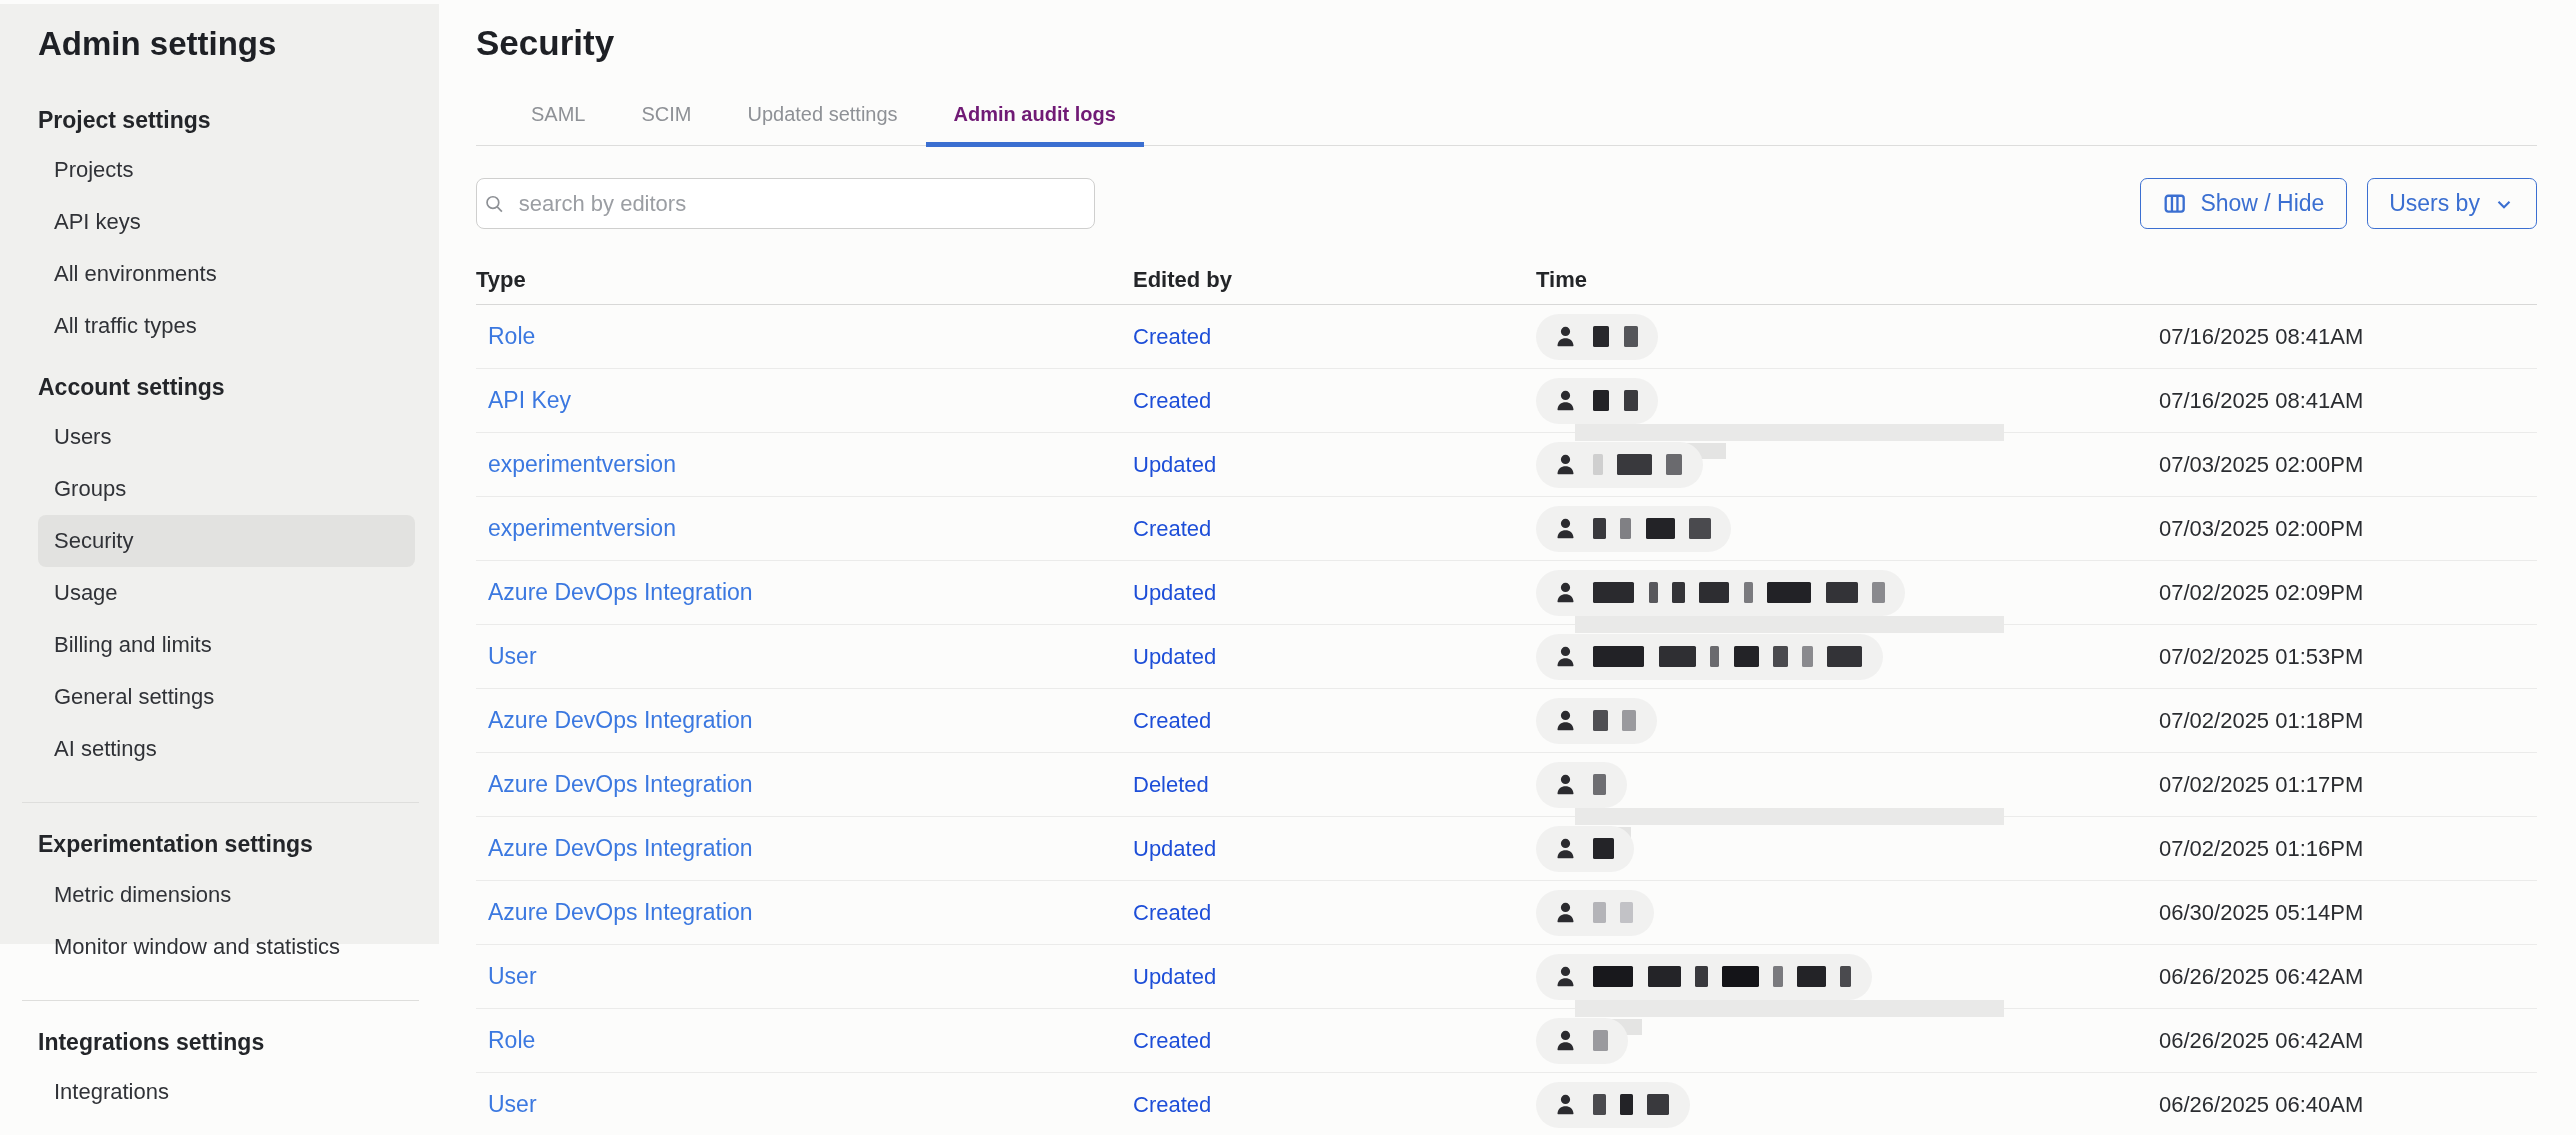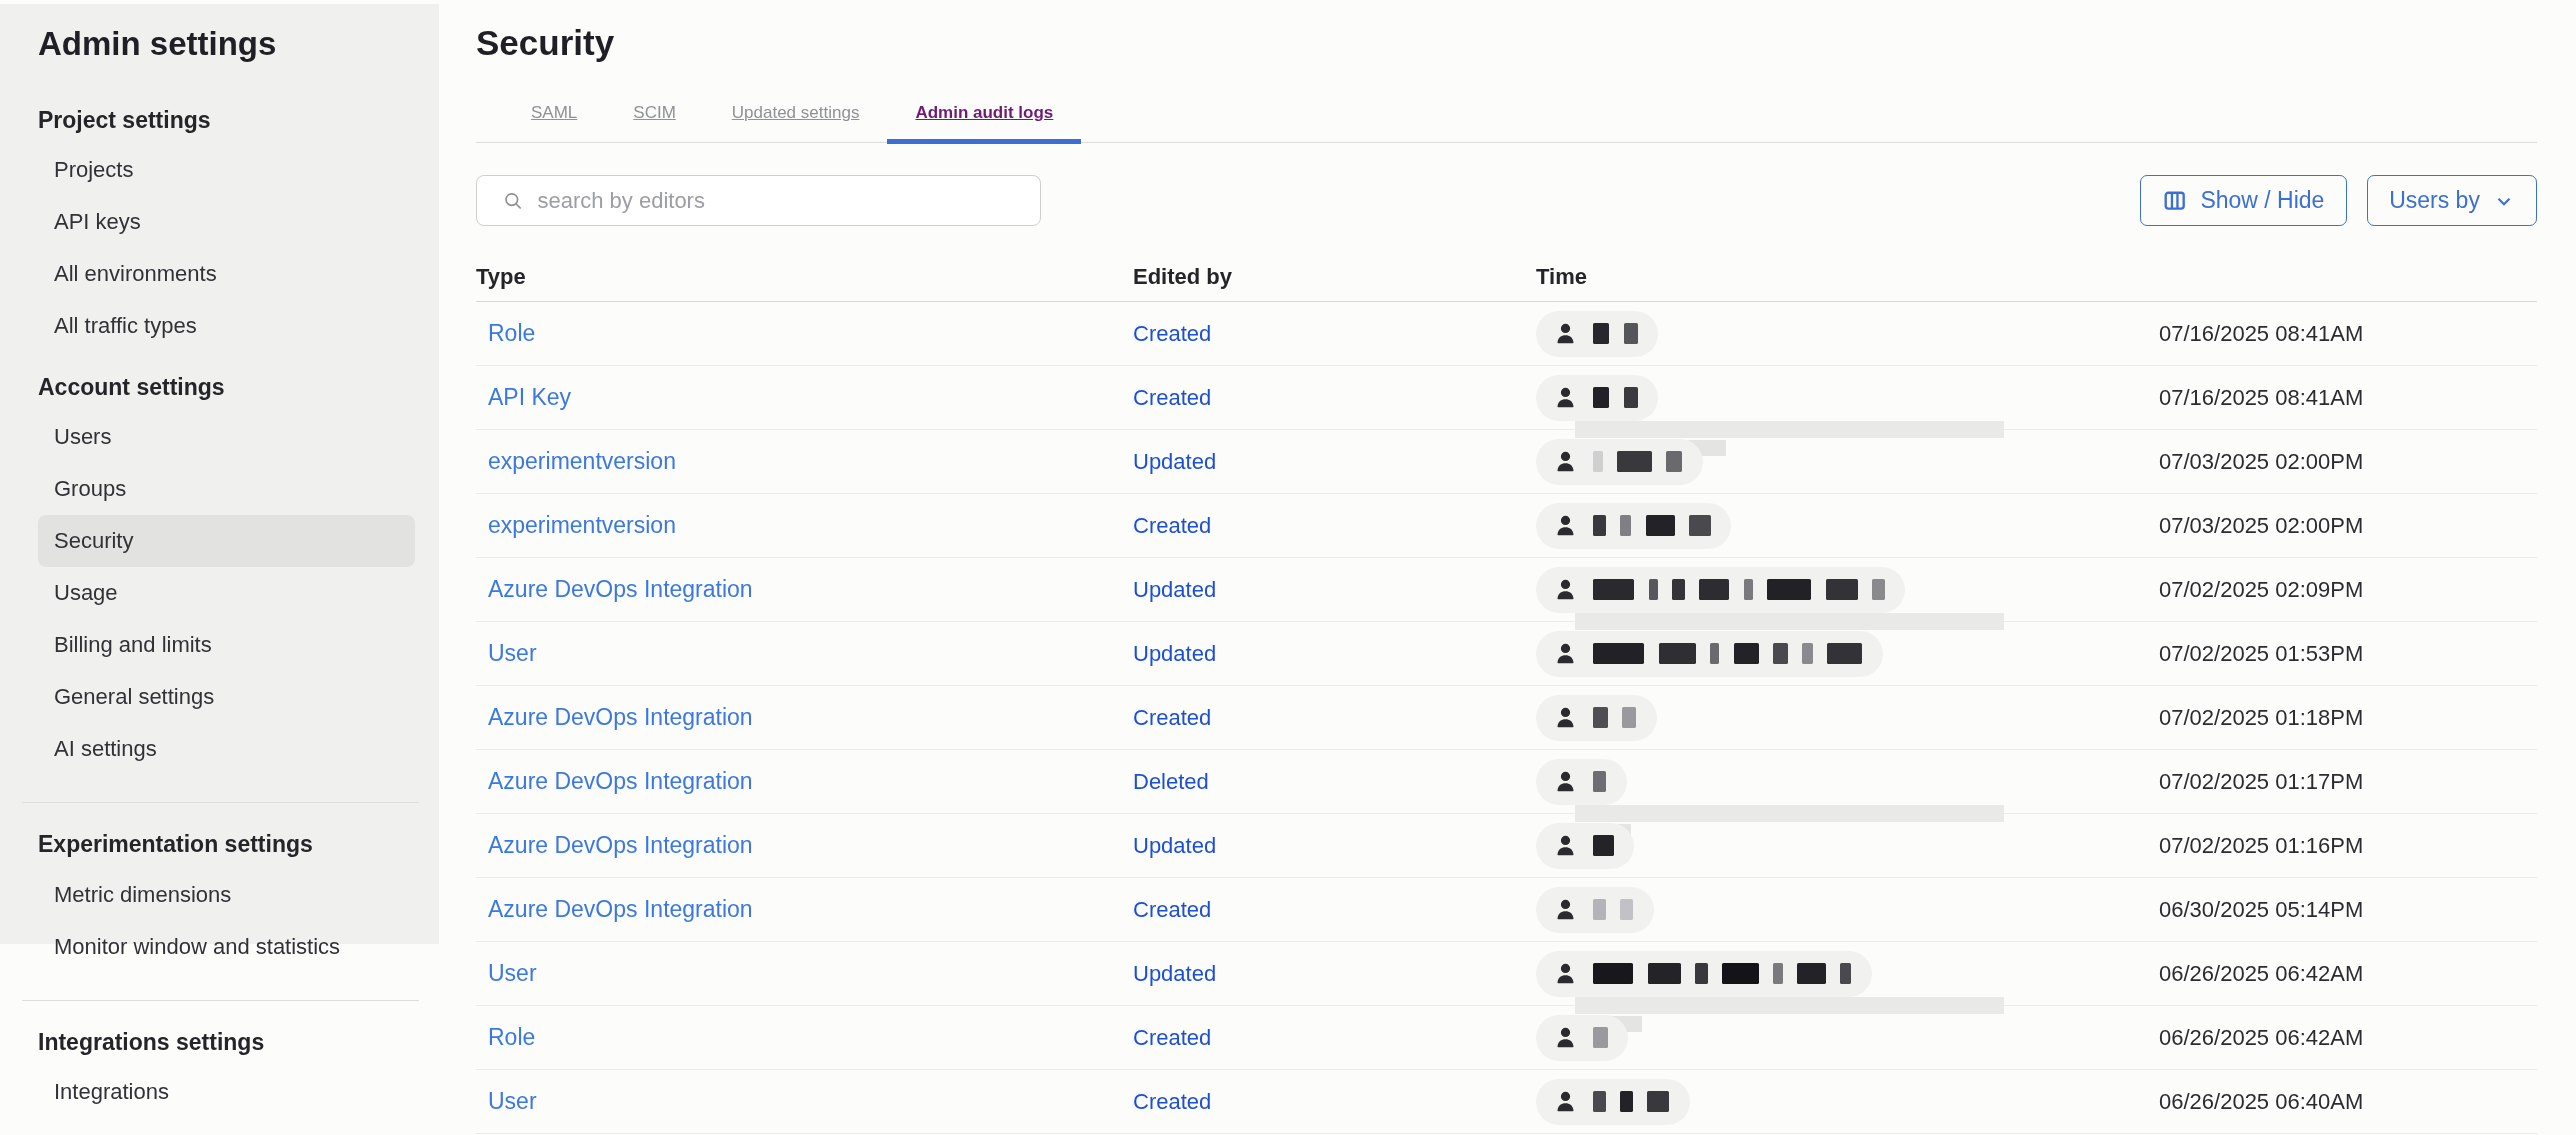--- a/index.html
+++ b/index.html
@@ -32,31 +32,31 @@
     white-space:nowrap;overflow:hidden;
   }
   .sb-item.selected{background:var(--selected-bg);}
   .sb-divider{border-top:1.6px solid #dededc;margin:27px 20px 27px -16px;}
 
   
   .main{margin-left:439px;padding:24px 39px 0 37px;}
   .page-title{font-size:35px;font-weight:700;color:#1e2025;margin:0;line-height:38px;}
 
   .tabs{display:flex;margin-top:41px;border-bottom:1.6px solid #dddddc;padding-left:27px;}
-  .tab{font-size:17px;color:#8e9196;padding:0 28px 19px;cursor:pointer;white-space:nowrap;text-decoration:underline;}
+  .tab{font-size:20px;color:#8e9196;padding:0 28px 19px;cursor:pointer;white-space:nowrap;}
   .tab.active{
     color:#701a75;font-weight:700;
     border-bottom:5.6px solid var(--accent);
     padding-bottom:1px;margin-bottom:-1.6px;
   }
 
   .controls{display:flex;justify-content:space-between;align-items:center;margin-top:32px;}
   .search{
-    width:565px;height:51px;border:1.6px solid #cfcfce;border-radius:8px;background:#fff;
-    display:flex;align-items:center;padding:0 25px;
+    width:619px;height:51px;border:1.6px solid #cfcfce;border-radius:8px;background:#fff;
+    display:flex;align-items:center;padding:0 6px;
   }
   .search input{
     border:0;outline:0;background:transparent;font-size:22px;color:#2a2c30;
     margin-left:11px;width:100%;font-family:"Liberation Sans",sans-serif;
   }
   .search input::placeholder{color:#9b9ea3;}
   .btn-group{display:flex;gap:20px;}
   .btn{
     display:inline-flex;align-items:center;gap:12.7px;height:51px;padding:0 21.4px;
     border:1.6px solid var(--accent);border-radius:7.1px;background:transparent;

